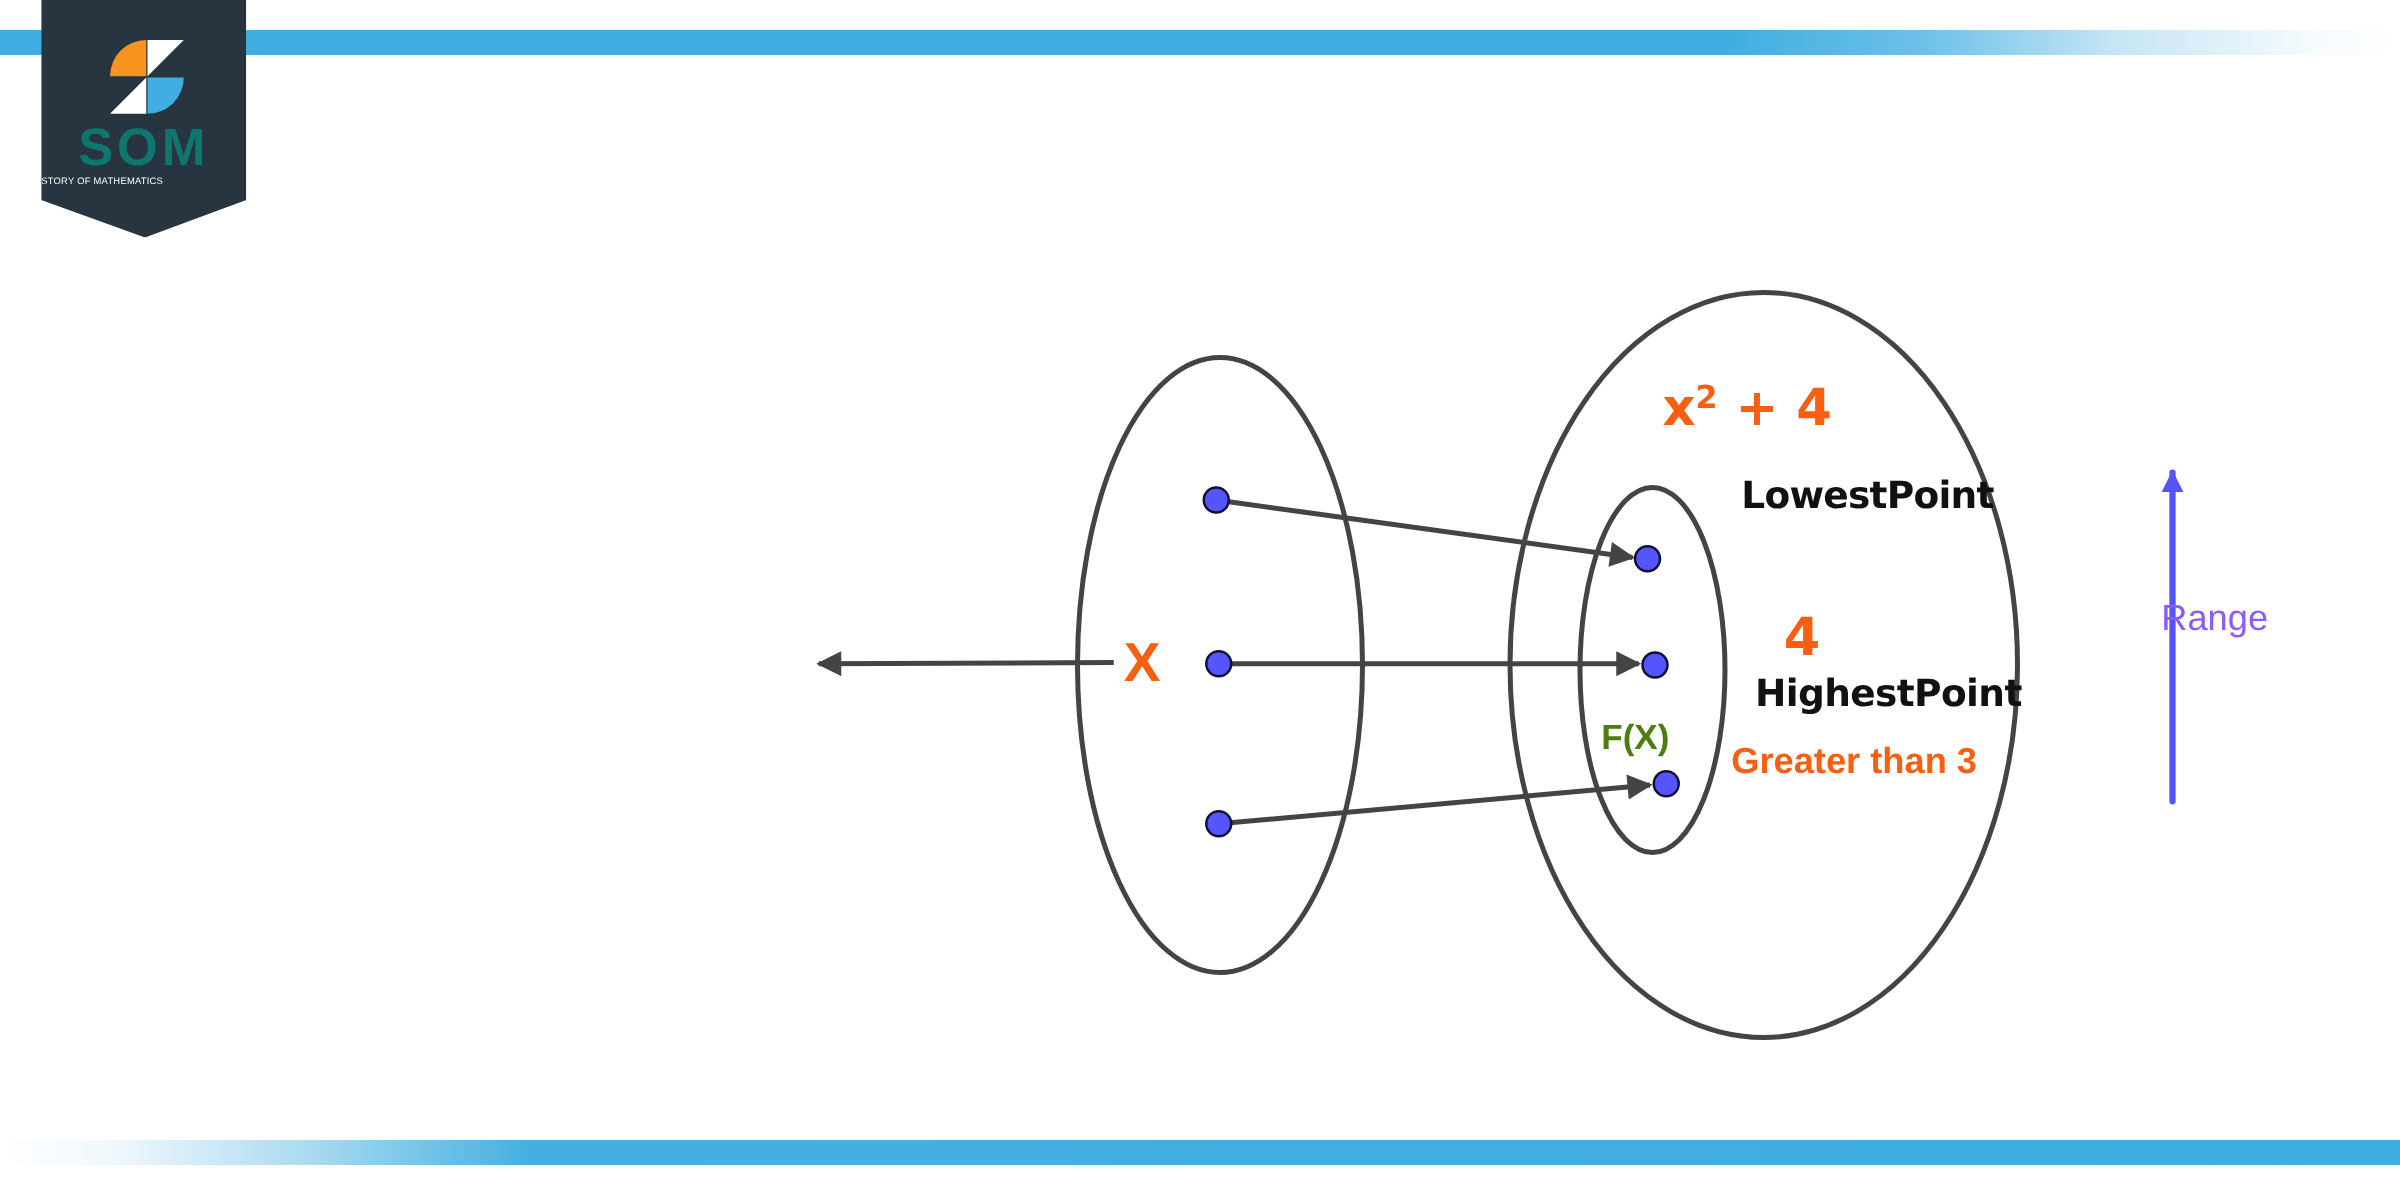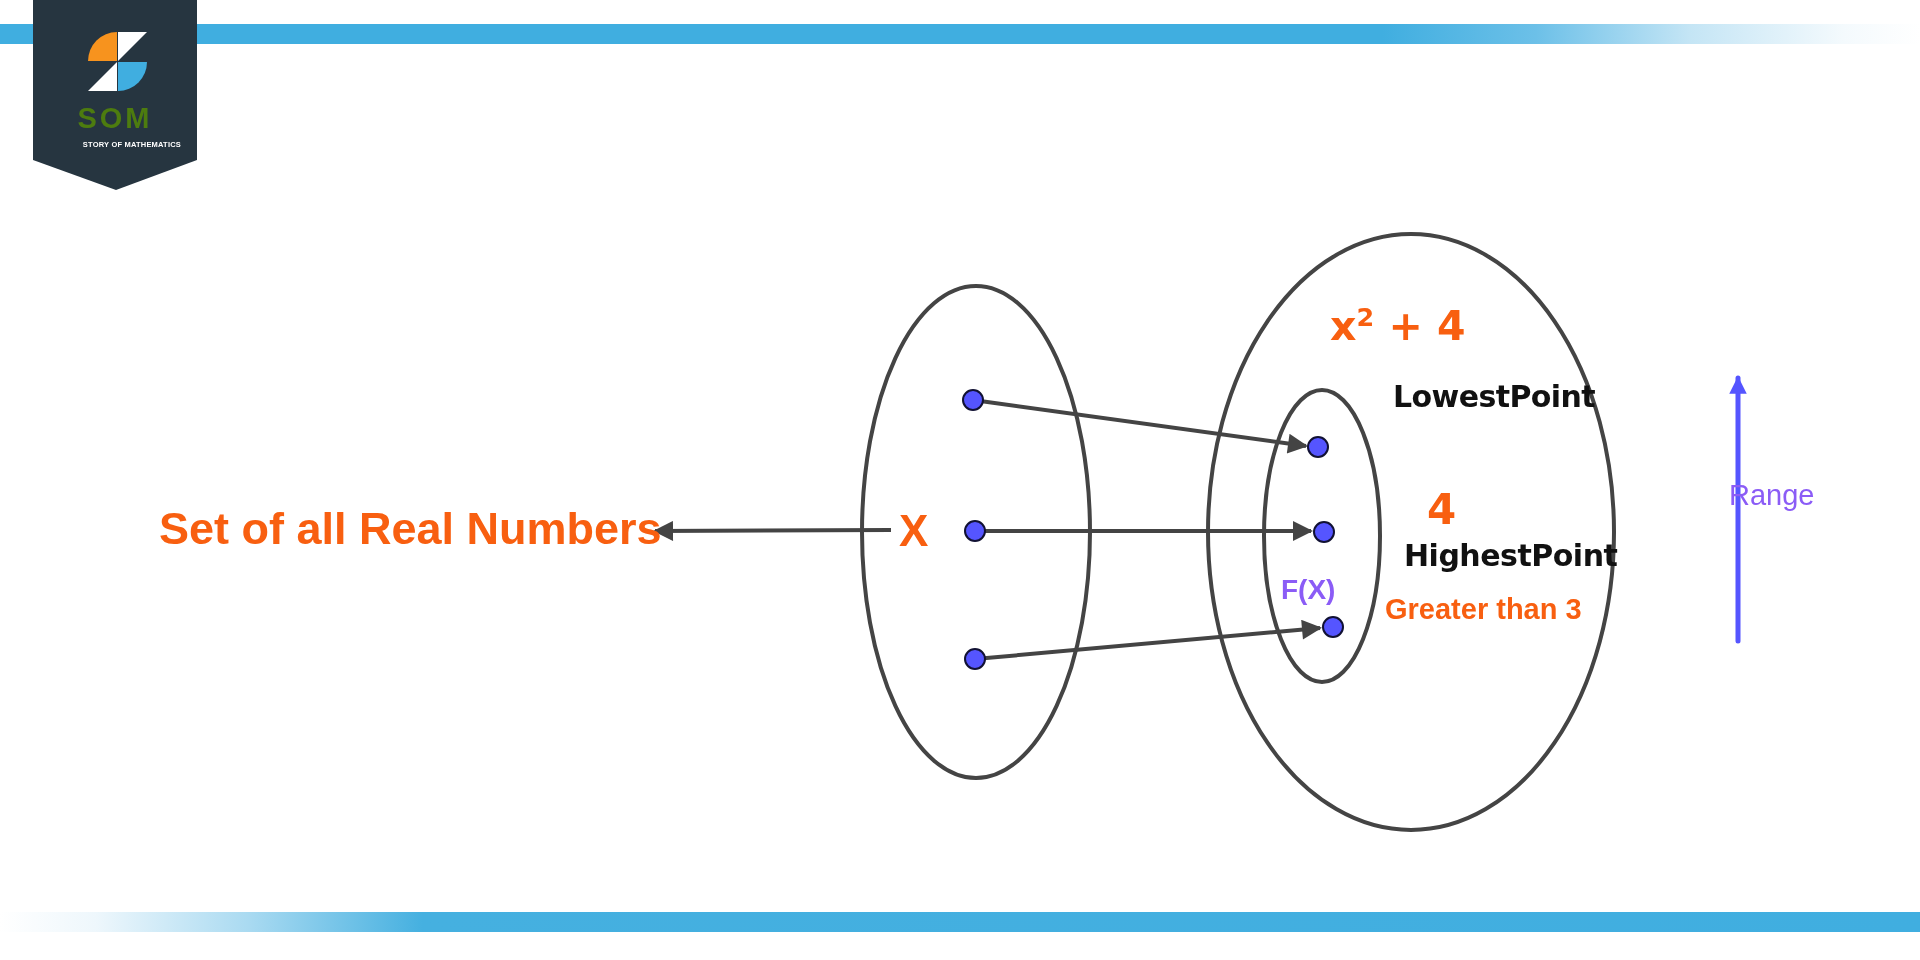--- a/index.html
+++ b/index.html
@@ -5,30 +5,30 @@
   html, body { margin: 0; padding: 0; background: #ffffff; }
   body { width: 1920px; height: 960px; position: relative; overflow: hidden;
          font-family: "DejaVu Sans", "Liberation Sans", sans-serif; }
   .canvas { position: absolute; left: 0; top: 0; width: 1920px; height: 960px; }
   .top-bar { position: absolute; left: 0; top: 24px; width: 1920px; height: 20px;
              background: linear-gradient(to right, #40aee0 0%, #40aee0 72%, #6cc0e8 80%, #c4e5f5 88%, #f4fafd 96%, #ffffff 100%); }
   .bottom-bar { position: absolute; left: 0; top: 912px; width: 1920px; height: 20px;
              background: linear-gradient(to right, #ffffff 0%, #eef7fc 5%, #a9daf1 13%, #45b0e0 22%, #40aee0 100%); }
   .logo { position: absolute; left: 33px; top: 0; width: 164px; height: 190px; }
   .logo-title { position: absolute; left: 0; width: 164px; top: 96px; text-align: center;
-                color: #4d7c0f; font-family: "Liberation Sans", sans-serif; font-weight: bold;
-                font-size: 29px; letter-spacing: 3px; line-height: 44px; }
-  .logo-sub { position: absolute; left: 0; width: 148px; top: 140px; text-align: right;
-              color: #ffffff; font-family: "Liberation Sans", sans-serif; font-weight: bold;
+                color: #0f766e; font-family: "Liberation Sans", sans-serif; font-weight: bold;
+                font-size: 42px; letter-spacing: 3px; line-height: 44px; }
+  .logo-sub { position: absolute; left: 0; width: 148px; top: 140px; text-align: left;
+              color: #ffffff; font-family: "Liberation Sans", sans-serif; font-weight: normal;
               font-size: 7.5px; letter-spacing: 0.2px; line-height: 10px; }
   .diagram { position: absolute; left: 0; top: 0; width: 1920px; height: 960px; }
   .lbl { position: absolute; white-space: nowrap; line-height: 1; }
   .orange { color: #f85f10; }
   .black { color: #111111; }
-  .red { color: #8b5cf6; }
+  .red { color: #4d7c0f; }
   .blue { color: #8b5cf6; }
   .helv { font-family: "Liberation Sans", sans-serif; font-weight: bold; }
   .sans { font-family: "DejaVu Sans", sans-serif; font-weight: bold; margin-left: 16px; }
   .sup { font-size: 0.62em; position: relative; top: -0.55em; }
 </style>
 </head>
 <body>
 
 <div class="canvas">
 
@@ -79,21 +79,20 @@
     <circle cx="975" cy="531" r="10" fill="#5555ff" stroke="#111133" stroke-width="2"></circle>
     <circle cx="975" cy="659" r="10" fill="#5555ff" stroke="#111133" stroke-width="2"></circle>
 
     <circle cx="1318" cy="447" r="10" fill="#5555ff" stroke="#111133" stroke-width="2"></circle>
     <circle cx="1324" cy="532" r="10" fill="#5555ff" stroke="#111133" stroke-width="2"></circle>
     <circle cx="1333" cy="627" r="10" fill="#5555ff" stroke="#111133" stroke-width="2"></circle>
 
     <line x1="1738" y1="641" x2="1738" y2="378" stroke="#5555ff" stroke-width="5" stroke-linecap="round" marker-end="url(#arrowBlue)"></line>
   </svg>
 
-  <div class="lbl orange helv" style="left:159px; top:506px; font-size:45px;">Set of all Real Numbers</div>
 
   <div class="lbl orange helv" style="left:899px; top:509px; font-size:44px;">X</div>
 
   <div class="lbl orange sans" style="left:1314px; top:306px; font-size:41px;">
     <span>x</span><span class="sup">2</span><span> + 4</span>
   </div>
 
   <div class="lbl black sans" style="left:1377px; top:382px; font-size:30px; letter-spacing:-0.6px;">LowestPoint</div>
 
 

